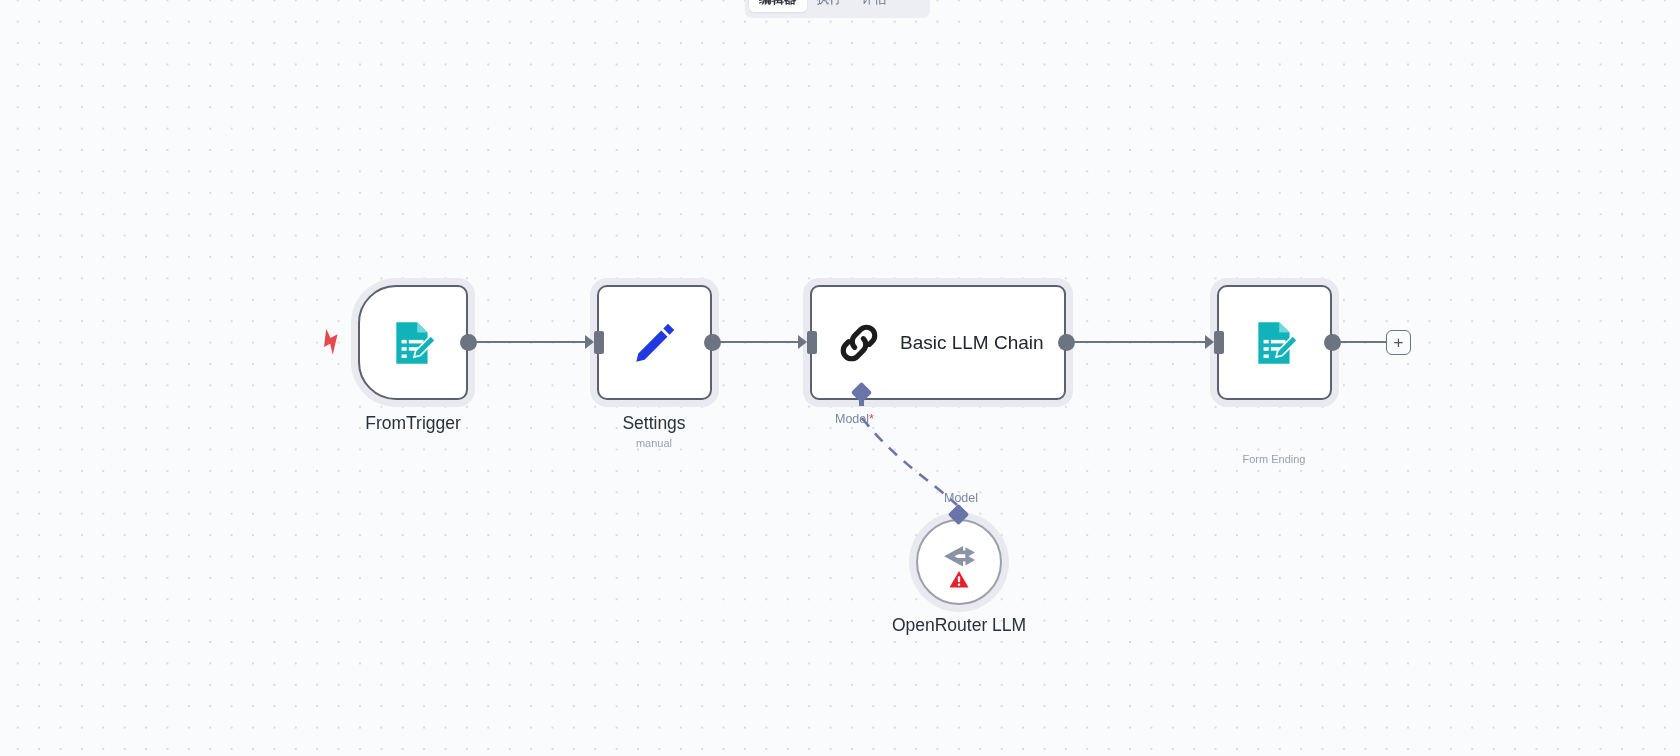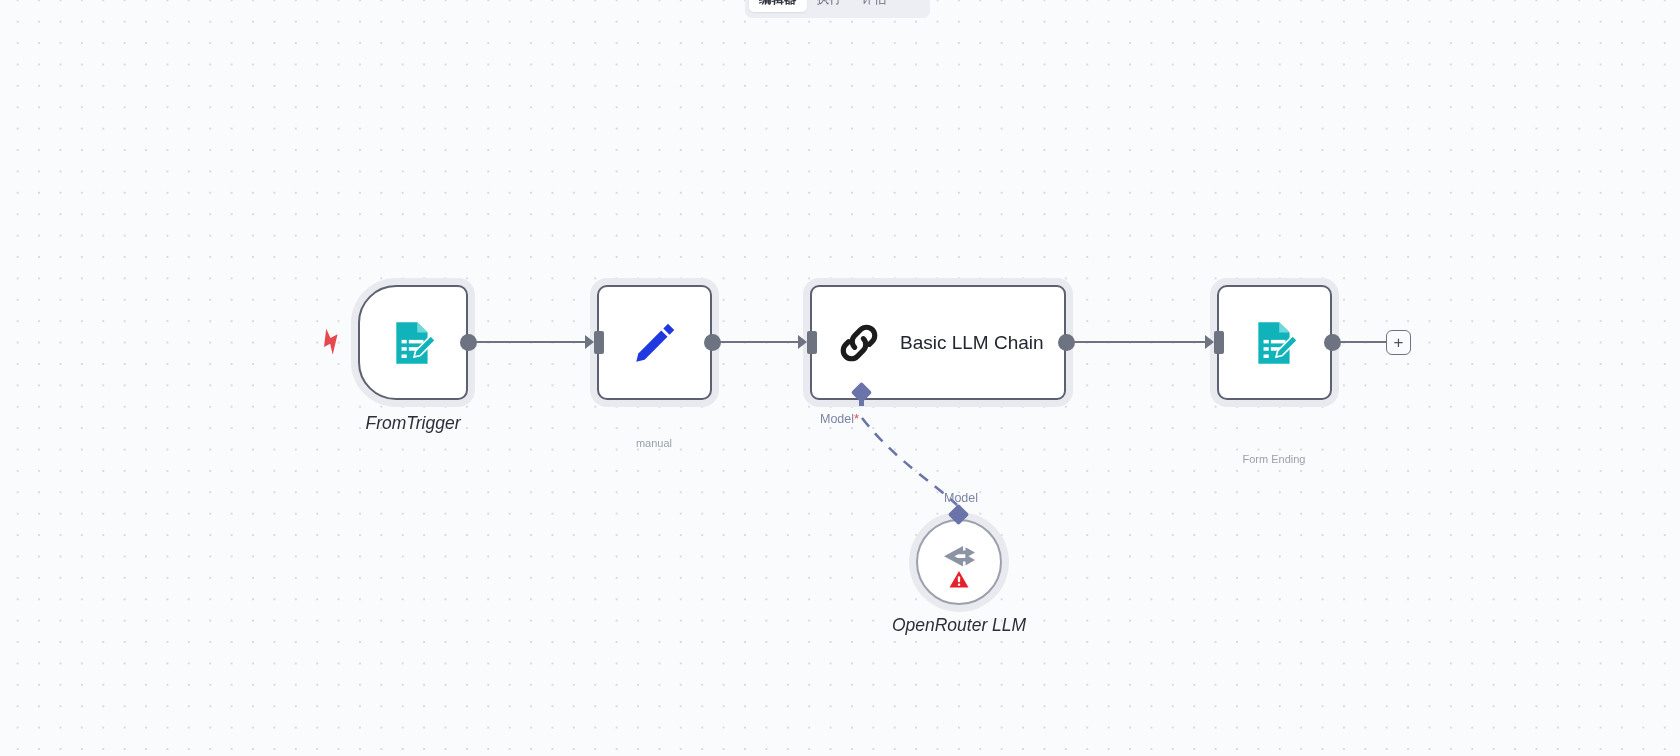--- a/index.html
+++ b/index.html
@@ -89,21 +89,20 @@
   
   .node-title {
     position: absolute;
     width: 320px;
     left: 50%;
     transform: translateX(-50%);
     text-align: center;
     font-size: 17.5px;
     color: #2b2f3a;
     white-space: nowrap;
-    font-style: italic;
   }
   .node-sub {
     position: absolute;
     width: 320px;
     left: 50%;
     transform: translateX(-50%);
     text-align: center;
     font-size: 11px;
     color: #9aa0ad;
     white-space: nowrap;
@@ -265,20 +264,21 @@
     <div class="port-in" style="left:-3px; top:46px;"></div>
     <div class="node-box" style="width:115px; height:115px; justify-content:center;">
       <span class="icon-wrap">
         <svg width="50" height="50" viewBox="0 0 48 48">
           <path d="M36.5 5.5 l6 6 -4.5 4.5 -6 -6 Z" fill="#2038e0"></path>
           <path d="M30 12 l6 6 -22 22 -8 2 2 -8 Z" fill="#2038e0"></path>
         </svg>
       </span>
     </div>
     <div class="port-out" style="left:107px; top:49px;"></div>
+    <div class="node-title" style="left:57px; top:128px;">Settings</div>
     <div class="node-sub" style="left:57px; top:152px;">manual</div>
   </div>
 
   <div class="node-wrap node-wide" style="left:810px; top:285px;">
     <div class="port-in-arrow" style="left:-12px; top:50px;"></div>
     <div class="port-in" style="left:-3px; top:46px;"></div>
     <div class="node-box" style="width:256px; height:115px; padding-left:24px;align-items:center;">
       <span class="icon-wrap">
         <svg width="46" height="46" viewBox="0 0 48 48">
           <g fill="none" stroke="#1c1c1c" stroke-width="5.4" stroke-linecap="round">
@@ -286,21 +286,21 @@
             <path d="M28.5 19.5 a8.6 8.6 0 0 1 0 12.2 l-6.2 6.2 a8.6 8.6 0 0 1 -12.2 -12.2 l3.1 -3.1"></path>
           </g>
         </svg>
       </span>
       <span class="chain-label">Basic LLM Chain</span>
     </div>
     <div class="port-out" style="left:248px; top:49px;"></div>
 
     <div class="port-diamond-stem" style="left:49px; top:112px;"></div>
     <div class="port-diamond" style="left:44px; top:100px;"></div>
-    <div class="port-label" style="left:10px; top:126px;"><span>Model</span><span class="req-star">*</span></div>
+    <div class="port-label" style="left:25px; top:126px;"><span>Model</span><span class="req-star">*</span></div>
 
     <div class="node-sub" style="left:128px; top:152px;"></div>
   </div>
 
   <div class="node-wrap node-square" style="left:1217px; top:285px;">
     <div class="port-in-arrow" style="left:-12px; top:50px;"></div>
     <div class="port-in" style="left:-3px; top:46px;"></div>
     <div class="node-box" style="width:115px; height:115px; justify-content:center;">
       <span class="icon-wrap">
         <svg width="50" height="50" viewBox="0 0 48 48">

